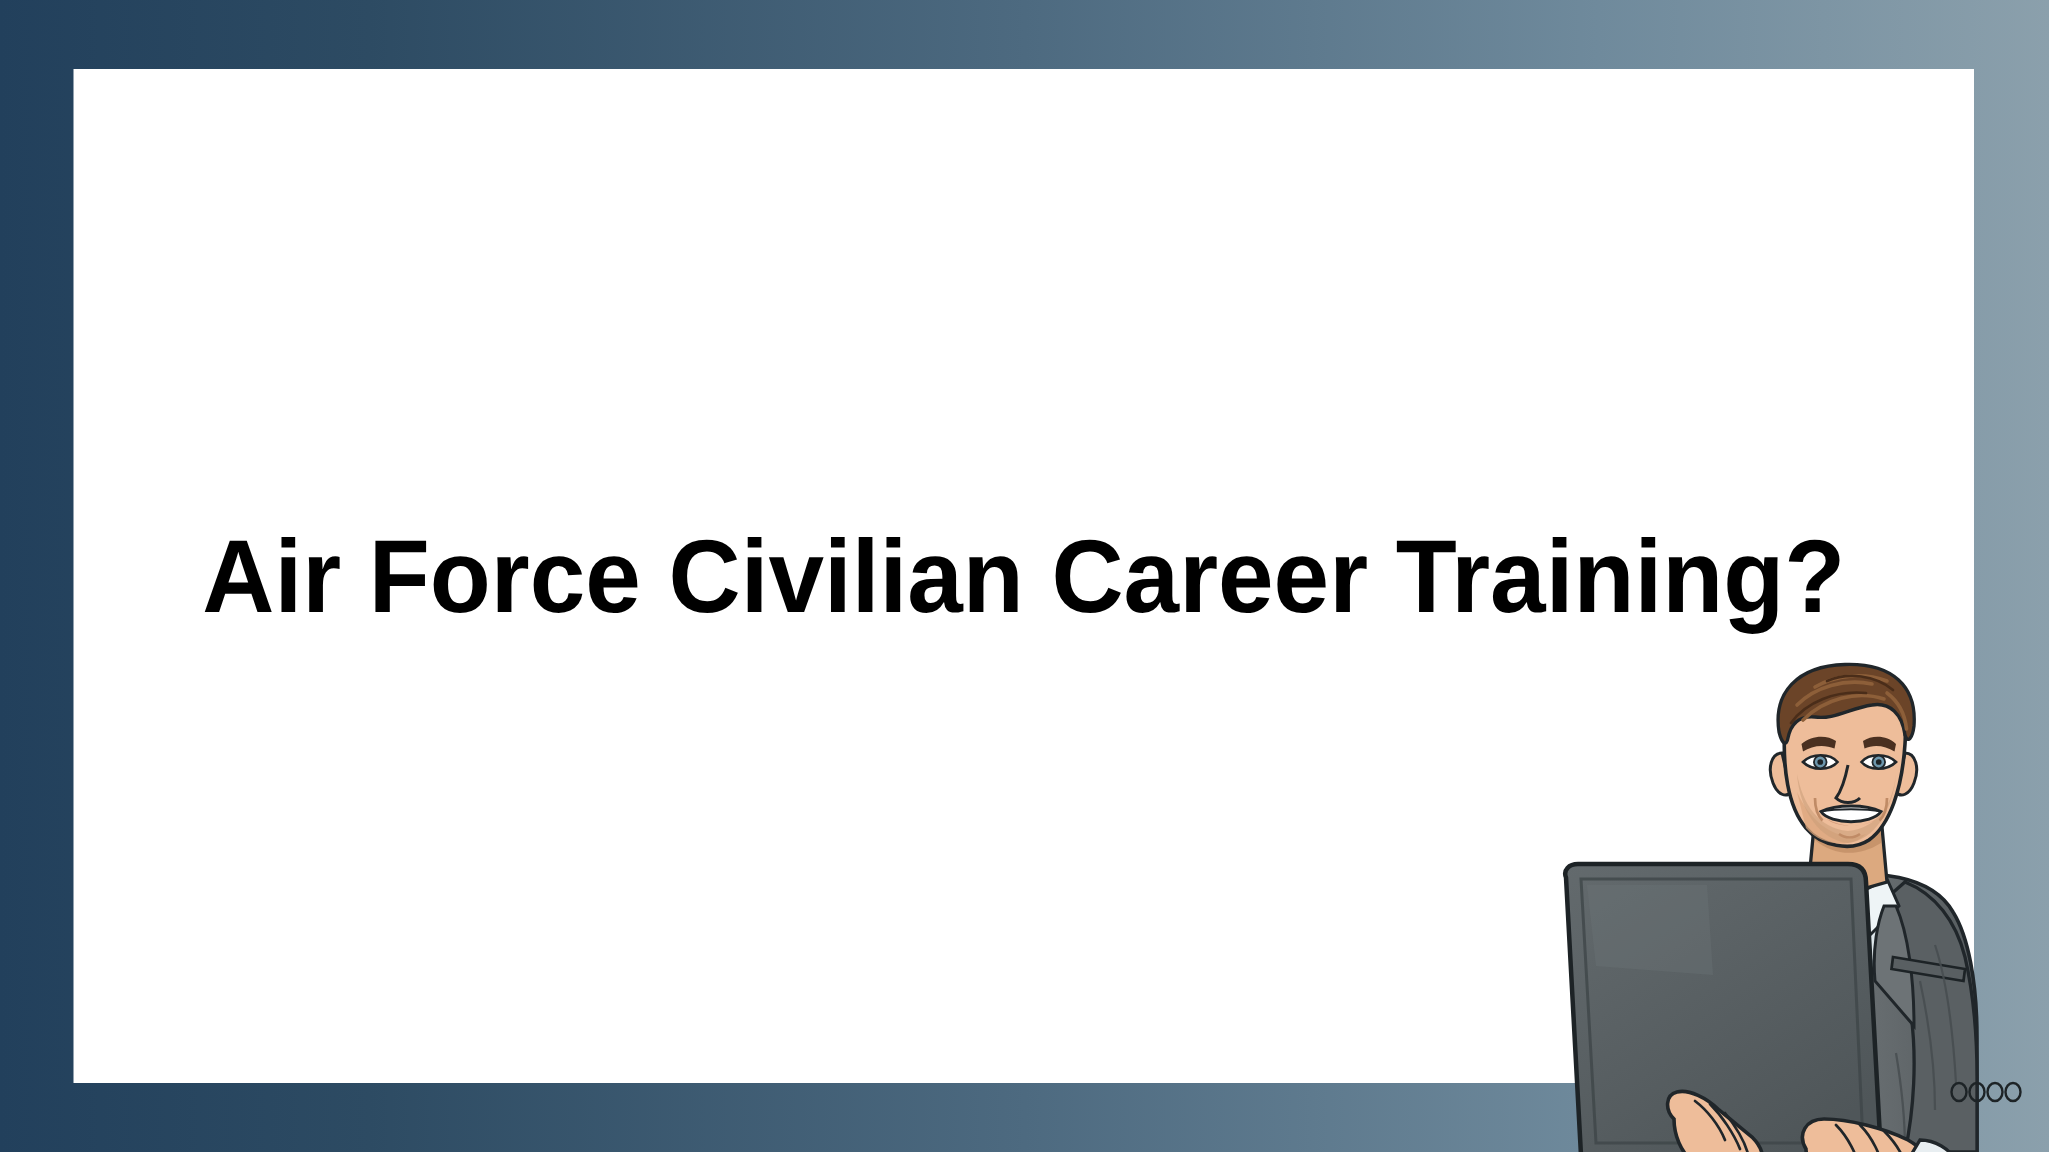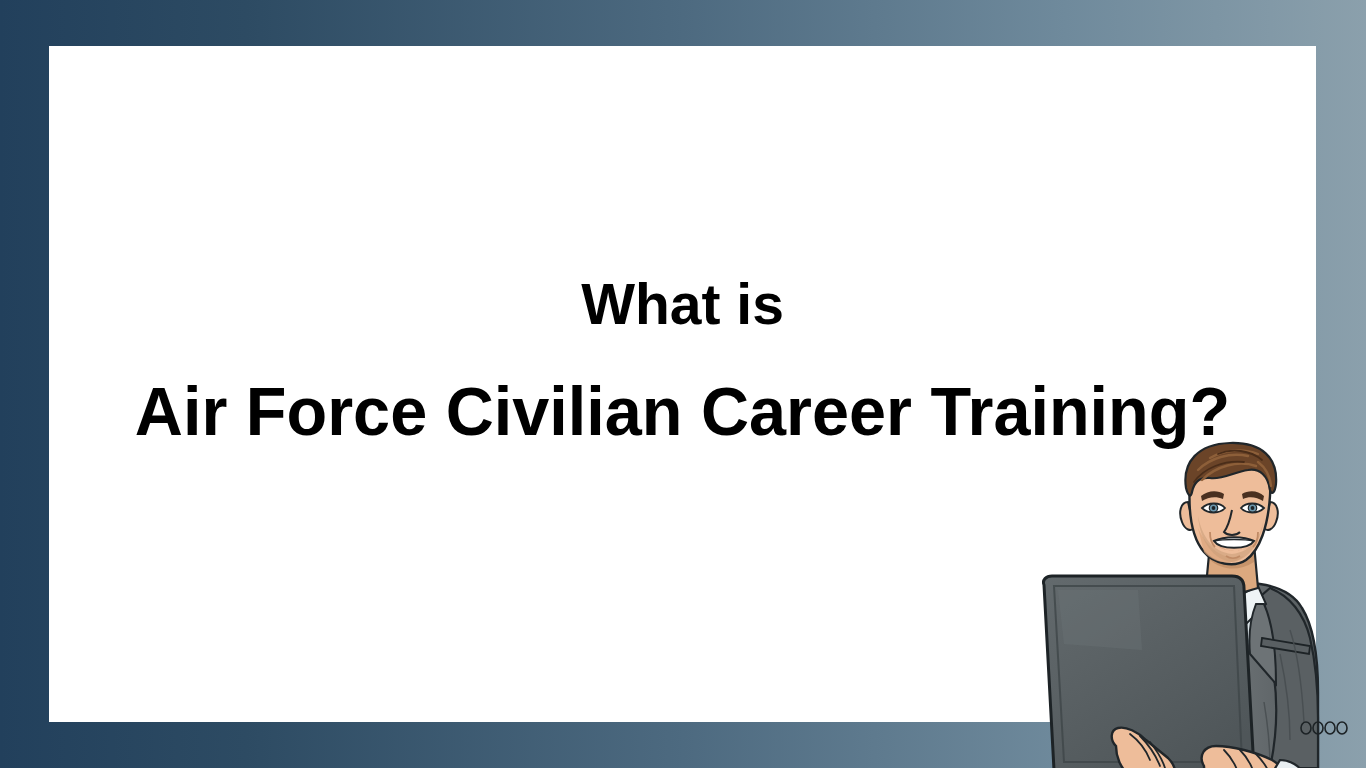--- a/index.html
+++ b/index.html
@@ -74,21 +74,20 @@
   }
 </style>
 </head>
 <body>
 
 <div id="slide-root">
 
   <div id="content-card"></div>
 
   <div id="headline-block">
-    <div class="headline-line" id="headline-line-1">What is</div>
     <div class="headline-line" id="headline-line-2">Air Force Civilian Career Training?</div>
   </div>
 
   <div id="businessman-illustration">
     <svg viewBox="0 0 348 328" xmlns="http://www.w3.org/2000/svg">
       <defs>
         <clipPath id="clipAll">
           <rect x="0" y="0" width="348" height="328"></rect>
         </clipPath>
         <linearGradient id="suitGrad" x1="0" y1="0" x2="1" y2="0">

